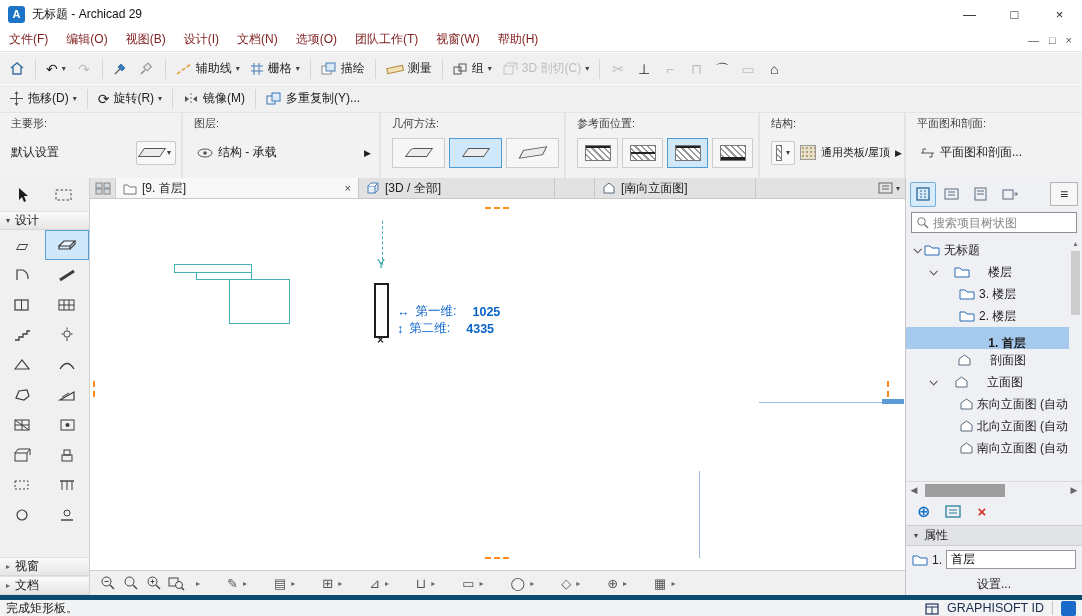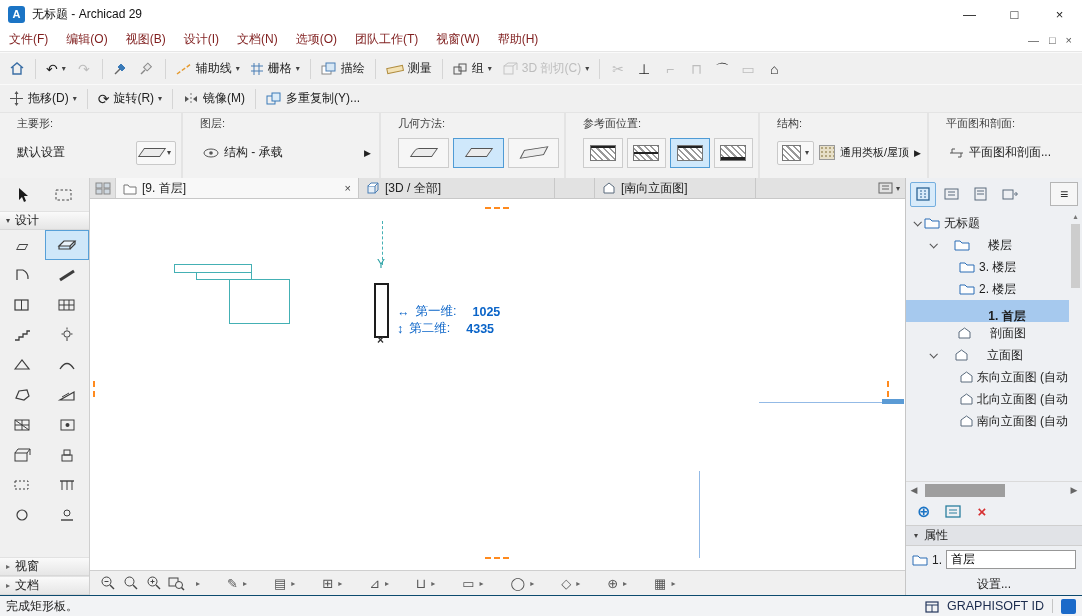--- a/index.html
+++ b/index.html
@@ -27,21 +27,21 @@
   .glyph { font-size:14px; line-height:1; }
   .dis { color:#bdbdbd !important; }
   .dis svg * { stroke:#c4c4c4 !important; fill:none !important; }
   .sep { width:1px; height:20px; background:#d5d5d5; margin:0 4px; flex:0 0 auto; }
   .cd { font-size:8px; color:#444; }
   .cr { font-size:8px; color:#666; }
   .tlabel { font-size:12px; }
 
   
   .infobox { height:66px; background:#e4e4e4; display:flex; gap:2px; padding-top:1px; flex:0 0 auto; }
-  .ib-sec { background:#f2f2f2; padding:3px 5px 4px 17px; display:flex; flex-direction:column; flex:0 0 auto; }
+  .ib-sec { background:#f2f2f2; padding:3px 5px 4px 11px; display:flex; flex-direction:column; flex:0 0 auto; }
   .ib-label { font-size:11px; color:#3c3c3c; height:15px; white-space:nowrap; overflow:hidden; }
   .ib-content { flex:1; display:flex; align-items:center; gap:4px; }
   .slb { width:22px; height:9px; border:1.5px solid #555; transform:skewX(-35deg); background:#ececec; }
   .gbtn { width:54px; height:30px; border:1px solid #cccccc; background:#f6f6f6; display:flex; align-items:center; justify-content:center; }
   .gbtn4 { width:43px; }
   .gbtn.sel { background:#cfe8fb; border-color:#4f9bd5; }
   .hx { width:26px; height:16px; border:1px solid #777; background:repeating-linear-gradient(45deg,#fff,#fff 3px,#9a9a9a 3px,#9a9a9a 4.5px); position:relative; }
   .hx.edge-top::after { content:""; position:absolute; left:0; top:0; width:100%; height:2.5px; background:#222; }
   .hx.edge-mid::after { content:""; position:absolute; left:0; top:6px; width:100%; height:2.5px; background:#222; }
   .hx.edge-bot::after { content:""; position:absolute; left:0; bottom:0; width:100%; height:2.5px; background:#222; }
@@ -119,21 +119,21 @@
   .hs-thumb { width:80px; height:13px; background:#9e9e9e; margin-left:3px; }
   .rp-actions { height:27px; display:flex; align-items:center; gap:15px; padding:0 11px; }
   .add-glyph { font-size:16px; color:#1b74c5; font-weight:bold; }
   .del-glyph { font-size:15px; color:#d63031; font-weight:bold; }
   .rp-prop-header { height:21px; background:#e1e3e7; border-top:1px solid #cfcfcf; border-bottom:1px solid #cfcfcf; display:flex; align-items:center; gap:6px; padding:0 8px; color:#222; }
   .rp-story { height:27px; display:flex; align-items:center; gap:4px; padding:0 6px; }
   .rp-story input { flex:1; height:19px; border:1px solid #979797; background:#fff; padding:0 4px; font-size:12px; font-family:inherit; min-width:0; }
   .rp-settings { height:22px; display:flex; align-items:center; justify-content:center; color:#222; }
 
   
-  .statusbar { height:21px; background:#f2f3f5; border-top:1px solid #0c4a6e; display:flex; align-items:center; padding:0 6px; flex:0 0 auto; }
+  .statusbar { height:21px; background:#f2f3f5; border-top:5px solid #0c4a6e; display:flex; align-items:center; padding:0 6px; flex:0 0 auto; }
   .sb-right { margin-left:auto; display:flex; align-items:center; gap:8px; }
   .sb-brand { color:#1b2b4d; font-size:12.5px; }
   .sb-sep { width:1px; height:14px; background:#c5c5c5; }
   .sb-badge { width:15px; height:15px; background:#1b6ac9; border-radius:2px; }
 
   svg { display:block; }
 </style>
 </head>
 <body>
 
@@ -346,21 +346,21 @@
             <span class="hx edge-mid"></span>
           </div>
         <div class="gbtn gbtn4 sel">
             <span class="hx edge-top"></span>
           </div>
         <div class="gbtn gbtn4">
             <span class="hx edge-bot"></span>
           </div>
       </div>
     </div>
-    <div class="ib-sec" style="width:167px;">
+    <div class="ib-sec" style="width:144px;">
       <div class="ib-label">结构:</div>
       <div class="ib-content">
         <span class="btn" style="border:1px solid #c9c9c9; background:#f8f8f8;">
           <span class="hx" style="width:20px;"></span>
           <span class="cd">▾</span>
         </span>
         <div class="ib-flat" style="padding:0 1px;">
           <span class="comp"></span>
           <span style="font-size:11px; white-space:nowrap;">通用类板/屋顶</span>
           <span class="arr">▶</span>
@@ -699,20 +699,27 @@
         <div class="rp-ib">
             <svg width="18" height="16">
               <rect x="2" y="4" width="10" height="9" fill="none" stroke="#5a6b7d"></rect>
               <path d="M13,8 h3 M14.5,6 l2,2 -2,2" fill="none" stroke="#5a6b7d"></path>
             </svg>
           </div>
         <div class="rp-menu">
             <span>≡</span>
           </div>
       </div>
+      <div class="rp-search">
+        <svg width="13" height="13">
+            <circle cx="5.5" cy="5.5" r="3.8" fill="none" stroke="#777"></circle>
+            <line x1="8.5" y1="8.5" x2="12" y2="12" stroke="#777" stroke-width="1.4"></line>
+          </svg>
+        <input type="text" placeholder="搜索项目树状图" style="">
+      </div>
       <div class="rp-tree">
         <div class="tree-row ind0">
           <span class="chev"></span>
           <svg width="16" height="12">
               <path d="M1,2 h5 l2,2 h7 v7 H1 Z" fill="#fdfdfd" stroke="#2a6db5"></path>
             </svg>
           <span>无标题</span>
         </div>
         <div class="tree-row ind1">
           <span class="chev"></span>

